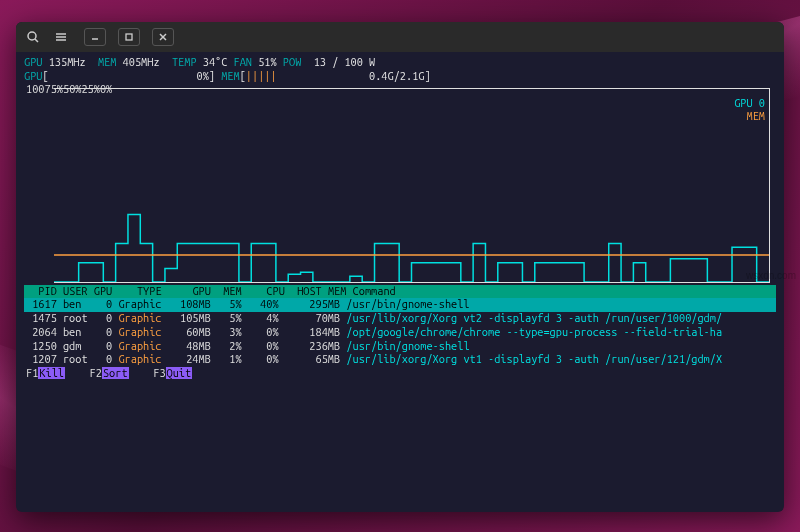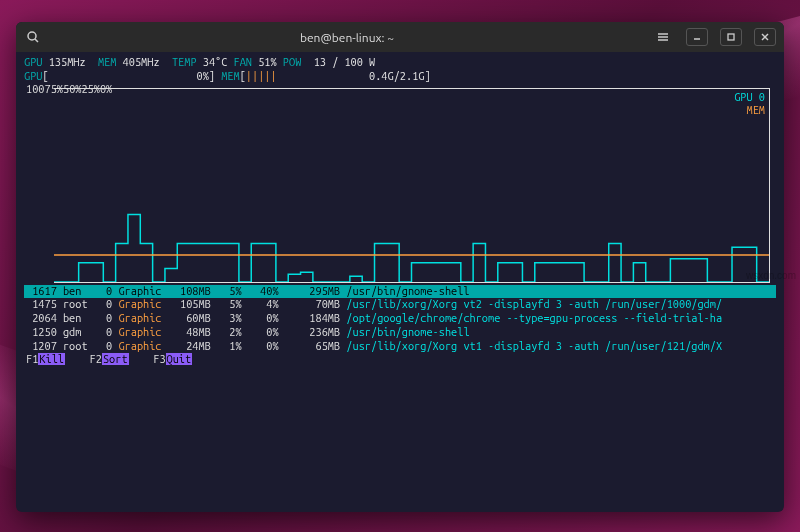--- a/index.html
+++ b/index.html
@@ -61,21 +61,21 @@
     border: 1px solid #e0e0e0;
     border-left: none;
     margin-left: 30px;
     margin-right: 6px;
   }
   .y-labels {
     position: absolute; left: -28px; top: -6px; bottom: -6px;
     display: flex; flex-direction: row; justify-content: space-between;
     text-align: right; width: 26px;
   }
-  .legend { position: absolute; top: 2px; right: 4px; text-align: right; line-height: 1.2; }
+  .legend { position: absolute; top: 8px; right: 4px; text-align: right; line-height: 1.2; }
   .chart-svg { position: absolute; inset: 0; width: 100%; height: 100%; }
   .proc-table { margin-top: 2px; }
   .hdr-row {
     background: #00a080; color: #000;
     white-space: pre; font-weight: normal;
     padding: 0 2px;
   }
   .proc-row { white-space: pre; padding: 0 2px; }
   .proc-row.sel { background: #00a8a8; color: #000; }
   .proc-row .cmd { color: #00e0e0; }
@@ -100,21 +100,20 @@
 <div class="bg-streak streak2"></div>
 
 <div class="terminal">
   <div class="titlebar">
     <div class="search">
       <svg width="14" height="14" viewBox="0 0 14 14">
           <circle cx="6" cy="6" r="4" stroke="#ccc" stroke-width="1.5" fill="none"></circle>
           <line x1="9" y1="9" x2="12" y2="12" stroke="#ccc" stroke-width="1.5"></line>
         </svg>
     </div>
-    <div class="title">ben@ben-linux: ~</div>
     <div class="menu">
       <svg width="14" height="14" viewBox="0 0 14 14">
           <line x1="2" y1="4" x2="12" y2="4" stroke="#ccc" stroke-width="1.5"></line>
           <line x1="2" y1="7" x2="12" y2="7" stroke="#ccc" stroke-width="1.5"></line>
           <line x1="2" y1="10" x2="12" y2="10" stroke="#ccc" stroke-width="1.5"></line>
         </svg>
     </div>
     <div class="winbtn">
       <svg width="10" height="10" viewBox="0 0 10 10">
           <line x1="2" y1="7" x2="8" y2="7" stroke="#ccc" stroke-width="1.5"></line>
@@ -151,20 +150,21 @@
         <div class="c-cyan">GPU 0</div>
         <div class="c-orange">MEM</div>
       </div>
       <svg class="chart-svg" id="chart-svg" preserveAspectRatio="none" viewBox="0 0 720 195">
           <path d="M 0 195 L 12.413793103448276 195 L 12.413793103448276 195 L 24.82758620689655 195 L 24.82758620689655 175.5 L 37.241379310344826 175.5 L 37.241379310344826 175.5 L 49.6551724137931 175.5 L 49.6551724137931 195 L 62.06896551724138 195 L 62.06896551724138 156 L 74.48275862068965 156 L 74.48275862068965 126.75 L 86.89655172413794 126.75 L 86.89655172413794 156 L 99.3103448275862 156 L 99.3103448275862 195 L 111.72413793103448 195 L 111.72413793103448 181.35 L 124.13793103448276 181.35 L 124.13793103448276 156 L 136.55172413793105 156 L 136.55172413793105 156 L 148.9655172413793 156 L 148.9655172413793 156 L 161.3793103448276 156 L 161.3793103448276 156 L 173.79310344827587 156 L 173.79310344827587 156 L 186.20689655172413 156 L 186.20689655172413 195 L 198.6206896551724 195 L 198.6206896551724 156 L 211.0344827586207 156 L 211.0344827586207 156 L 223.44827586206895 156 L 223.44827586206895 195 L 235.86206896551724 195 L 235.86206896551724 187.2 L 248.27586206896552 187.2 L 248.27586206896552 185.25 L 260.6896551724138 185.25 L 260.6896551724138 195 L 273.1034482758621 195 L 273.1034482758621 195 L 285.51724137931035 195 L 285.51724137931035 195 L 297.9310344827586 195 L 297.9310344827586 189.15 L 310.3448275862069 189.15 L 310.3448275862069 195 L 322.7586206896552 195 L 322.7586206896552 156 L 335.17241379310343 156 L 335.17241379310343 156 L 347.58620689655174 156 L 347.58620689655174 195 L 360 195 L 360 175.5 L 372.41379310344826 175.5 L 372.41379310344826 175.5 L 384.82758620689657 175.5 L 384.82758620689657 175.5 L 397.2413793103448 175.5 L 397.2413793103448 175.5 L 409.6551724137931 175.5 L 409.6551724137931 195 L 422.0689655172414 195 L 422.0689655172414 156 L 434.48275862068965 156 L 434.48275862068965 195 L 446.8965517241379 195 L 446.8965517241379 175.5 L 459.3103448275862 175.5 L 459.3103448275862 175.5 L 471.7241379310345 175.5 L 471.7241379310345 195 L 484.13793103448273 195 L 484.13793103448273 175.5 L 496.55172413793105 175.5 L 496.55172413793105 175.5 L 508.9655172413793 175.5 L 508.9655172413793 175.5 L 521.3793103448276 175.5 L 521.3793103448276 175.5 L 533.7931034482758 175.5 L 533.7931034482758 195 L 546.2068965517242 195 L 546.2068965517242 195 L 558.6206896551724 195 L 558.6206896551724 156 L 571.0344827586207 156 L 571.0344827586207 195 L 583.448275862069 195 L 583.448275862069 175.5 L 595.8620689655172 175.5 L 595.8620689655172 195 L 608.2758620689655 195 L 608.2758620689655 195 L 620.6896551724138 195 L 620.6896551724138 171.6 L 633.1034482758621 171.6 L 633.1034482758621 171.6 L 645.5172413793103 171.6 L 645.5172413793103 171.6 L 657.9310344827586 171.6 L 657.9310344827586 195 L 670.3448275862069 195 L 670.3448275862069 195 L 682.7586206896551 195 L 682.7586206896551 159.9 L 695.1724137931035 159.9 L 695.1724137931035 159.9 L 707.5862068965517 159.9 L 707.5862068965517 195 L 720 195 L 720 195" stroke="#00e0e0" stroke-width="1.5" fill="none"></path>
           <path d="M 0 167.7 L 12.413793103448276 167.7 L 12.413793103448276 167.7 L 24.82758620689655 167.7 L 24.82758620689655 167.7 L 37.241379310344826 167.7 L 37.241379310344826 167.7 L 49.6551724137931 167.7 L 49.6551724137931 167.7 L 62.06896551724138 167.7 L 62.06896551724138 167.7 L 74.48275862068965 167.7 L 74.48275862068965 167.7 L 86.89655172413794 167.7 L 86.89655172413794 167.7 L 99.3103448275862 167.7 L 99.3103448275862 167.7 L 111.72413793103448 167.7 L 111.72413793103448 167.7 L 124.13793103448276 167.7 L 124.13793103448276 167.7 L 136.55172413793105 167.7 L 136.55172413793105 167.7 L 148.9655172413793 167.7 L 148.9655172413793 167.7 L 161.3793103448276 167.7 L 161.3793103448276 167.7 L 173.79310344827587 167.7 L 173.79310344827587 167.7 L 186.20689655172413 167.7 L 186.20689655172413 167.7 L 198.6206896551724 167.7 L 198.6206896551724 167.7 L 211.0344827586207 167.7 L 211.0344827586207 167.7 L 223.44827586206895 167.7 L 223.44827586206895 167.7 L 235.86206896551724 167.7 L 235.86206896551724 167.7 L 248.27586206896552 167.7 L 248.27586206896552 167.7 L 260.6896551724138 167.7 L 260.6896551724138 167.7 L 273.1034482758621 167.7 L 273.1034482758621 167.7 L 285.51724137931035 167.7 L 285.51724137931035 167.7 L 297.9310344827586 167.7 L 297.9310344827586 167.7 L 310.3448275862069 167.7 L 310.3448275862069 167.7 L 322.7586206896552 167.7 L 322.7586206896552 167.7 L 335.17241379310343 167.7 L 335.17241379310343 167.7 L 347.58620689655174 167.7 L 347.58620689655174 167.7 L 360 167.7 L 360 167.7 L 372.41379310344826 167.7 L 372.41379310344826 167.7 L 384.82758620689657 167.7 L 384.82758620689657 167.7 L 397.2413793103448 167.7 L 397.2413793103448 167.7 L 409.6551724137931 167.7 L 409.6551724137931 167.7 L 422.0689655172414 167.7 L 422.0689655172414 167.7 L 434.48275862068965 167.7 L 434.48275862068965 167.7 L 446.8965517241379 167.7 L 446.8965517241379 167.7 L 459.3103448275862 167.7 L 459.3103448275862 167.7 L 471.7241379310345 167.7 L 471.7241379310345 167.7 L 484.13793103448273 167.7 L 484.13793103448273 167.7 L 496.55172413793105 167.7 L 496.55172413793105 167.7 L 508.9655172413793 167.7 L 508.9655172413793 167.7 L 521.3793103448276 167.7 L 521.3793103448276 167.7 L 533.7931034482758 167.7 L 533.7931034482758 167.7 L 546.2068965517242 167.7 L 546.2068965517242 167.7 L 558.6206896551724 167.7 L 558.6206896551724 167.7 L 571.0344827586207 167.7 L 571.0344827586207 167.7 L 583.448275862069 167.7 L 583.448275862069 167.7 L 595.8620689655172 167.7 L 595.8620689655172 167.7 L 608.2758620689655 167.7 L 608.2758620689655 167.7 L 620.6896551724138 167.7 L 620.6896551724138 167.7 L 633.1034482758621 167.7 L 633.1034482758621 167.7 L 645.5172413793103 167.7 L 645.5172413793103 167.7 L 657.9310344827586 167.7 L 657.9310344827586 167.7 L 670.3448275862069 167.7 L 670.3448275862069 167.7 L 682.7586206896551 167.7 L 682.7586206896551 167.7 L 695.1724137931035 167.7 L 695.1724137931035 167.7 L 707.5862068965517 167.7 L 707.5862068965517 167.7 L 720 167.7 L 720 167.7" stroke="#ffa040" stroke-width="1.5" fill="none"></path>
         </svg>
     </div>
 
     <div class="proc-table">
+      <div class="hdr-row">  <span>PID</span> <span>USER</span> <span>GPU</span>    <span>TYPE</span>     <span>GPU</span>  <span>MEM</span>    <span>CPU</span>  <span>HOST MEM</span> <span>Command</span></div>
       <div id="proc-rows">
           <div class="proc-row sel"> 1617 ben    0 Graphic   108MB   5%   40%     295MB /usr/bin/gnome-shell</div>
           <div class="proc-row"> 1475 root   0 <span class="c-orange">Graphic</span>   105MB   5%    4%      70MB <span class="cmd">/usr/lib/xorg/Xorg vt2 -displayfd 3 -auth /run/user/1000/gdm/</span></div>
           <div class="proc-row"> 2064 ben    0 <span class="c-orange">Graphic</span>    60MB   3%    0%     184MB <span class="cmd">/opt/google/chrome/chrome --type=gpu-process --field-trial-ha</span></div>
           <div class="proc-row"> 1250 gdm    0 <span class="c-orange">Graphic</span>    48MB   2%    0%     236MB <span class="cmd">/usr/bin/gnome-shell</span></div>
           <div class="proc-row"> 1207 root   0 <span class="c-orange">Graphic</span>    24MB   1%    0%      65MB <span class="cmd">/usr/lib/xorg/Xorg vt1 -displayfd 3 -auth /run/user/121/gdm/X</span></div>
         </div>
     </div>
 
     <div class="footer"><span class="fkey">F1</span><span class="faction">Kill</span>    <span class="fkey">F2</span><span class="faction">Sort</span>    <span class="fkey">F3</span><span class="faction">Quit</span></div>

